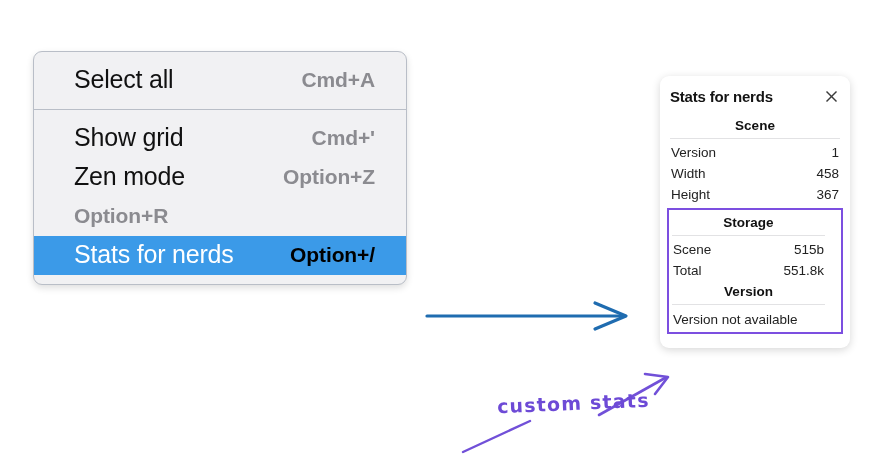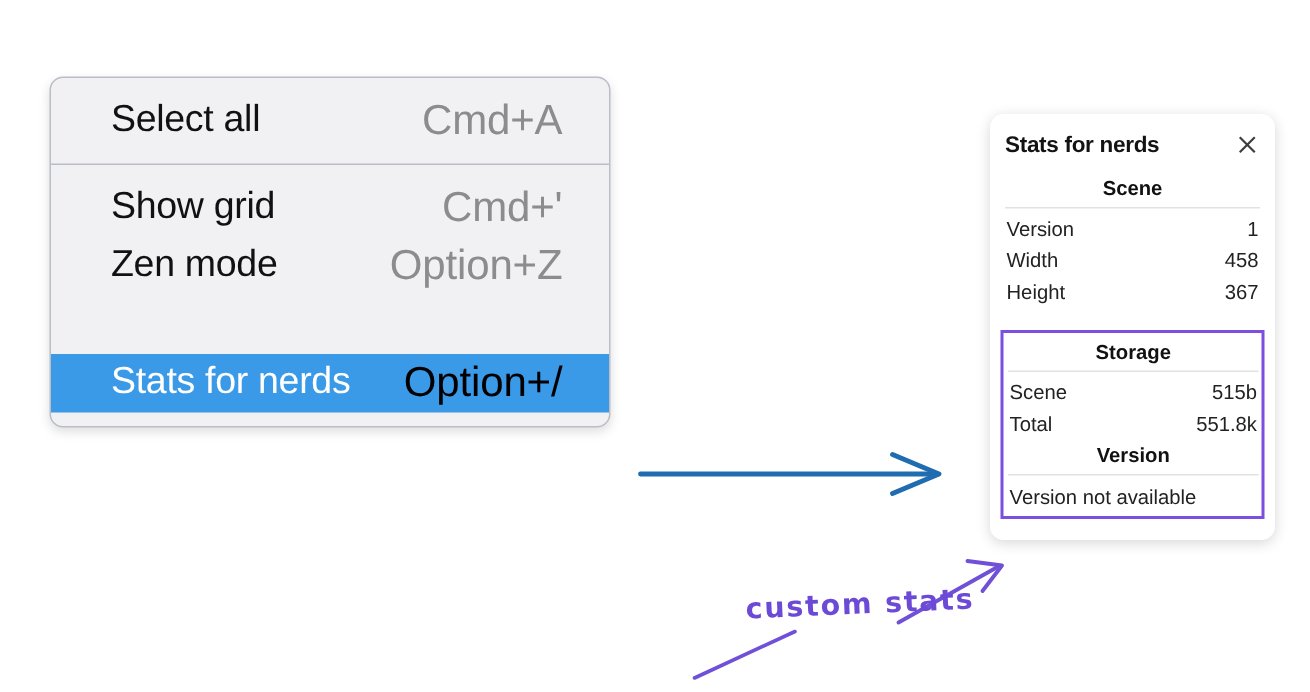--- a/index.html
+++ b/index.html
@@ -40,24 +40,25 @@
     height: 39px;
     cursor: default;
   }
   .menu-item-label {
     font-size: 25px;
     color: #111111;
     letter-spacing: -0.2px;
     white-space: nowrap;
   }
   .menu-item-shortcut {
-    font-size: 28px;
+    font-size: 21px;
     color: #8b8b90;
     white-space: nowrap;
     letter-spacing: -0.1px;
+    font-weight: bold;
   }
   .menu-item.selected { background: #3b9ae8; }
   .menu-item.selected .menu-item-label { color: #ffffff; }
   .menu-item.selected .menu-item-shortcut { color: #000000; }
 
   
   #stats-panel {
     position: absolute;
     left: 660px;
     top: 76px;
@@ -116,22 +117,22 @@
   .stat-row .v { white-space: nowrap; }
   .stat-note {
     padding: 4px 3px 2px 3px;
     font-size: 13.5px;
     color: #222222;
     white-space: nowrap;
   }
   
   #custom-section {
     border: 2px solid #7c4fe0;
-    margin: 15px -1px 0 -1px;
-    padding: 2px 0 3px 1px;
+    margin: 3px -1px 0 -1px;
+    padding: 2px 14px 3px 1px;
   }
 
   
   #annotations {
     position: absolute;
     left: 0; top: 0;
     width: 873px; height: 461px;
     pointer-events: none;
   }
   #custom-stats-label {
@@ -162,20 +163,21 @@
   <div class="menu-group">
     <div class="menu-item">
       <span class="menu-item-label">Show grid</span>
       <span class="menu-item-shortcut">Cmd+'</span>
     </div>
     <div class="menu-item">
       <span class="menu-item-label">Zen mode</span>
       <span class="menu-item-shortcut">Option+Z</span>
     </div>
     <div class="menu-item">
+      <span class="menu-item-shortcut">Option+R</span>
     </div>
     <div class="menu-item selected">
       <span class="menu-item-label">Stats for nerds</span>
       <span class="menu-item-shortcut">Option+/</span>
     </div>
   </div>
 
 </div>
 
 <div id="stats-panel">

